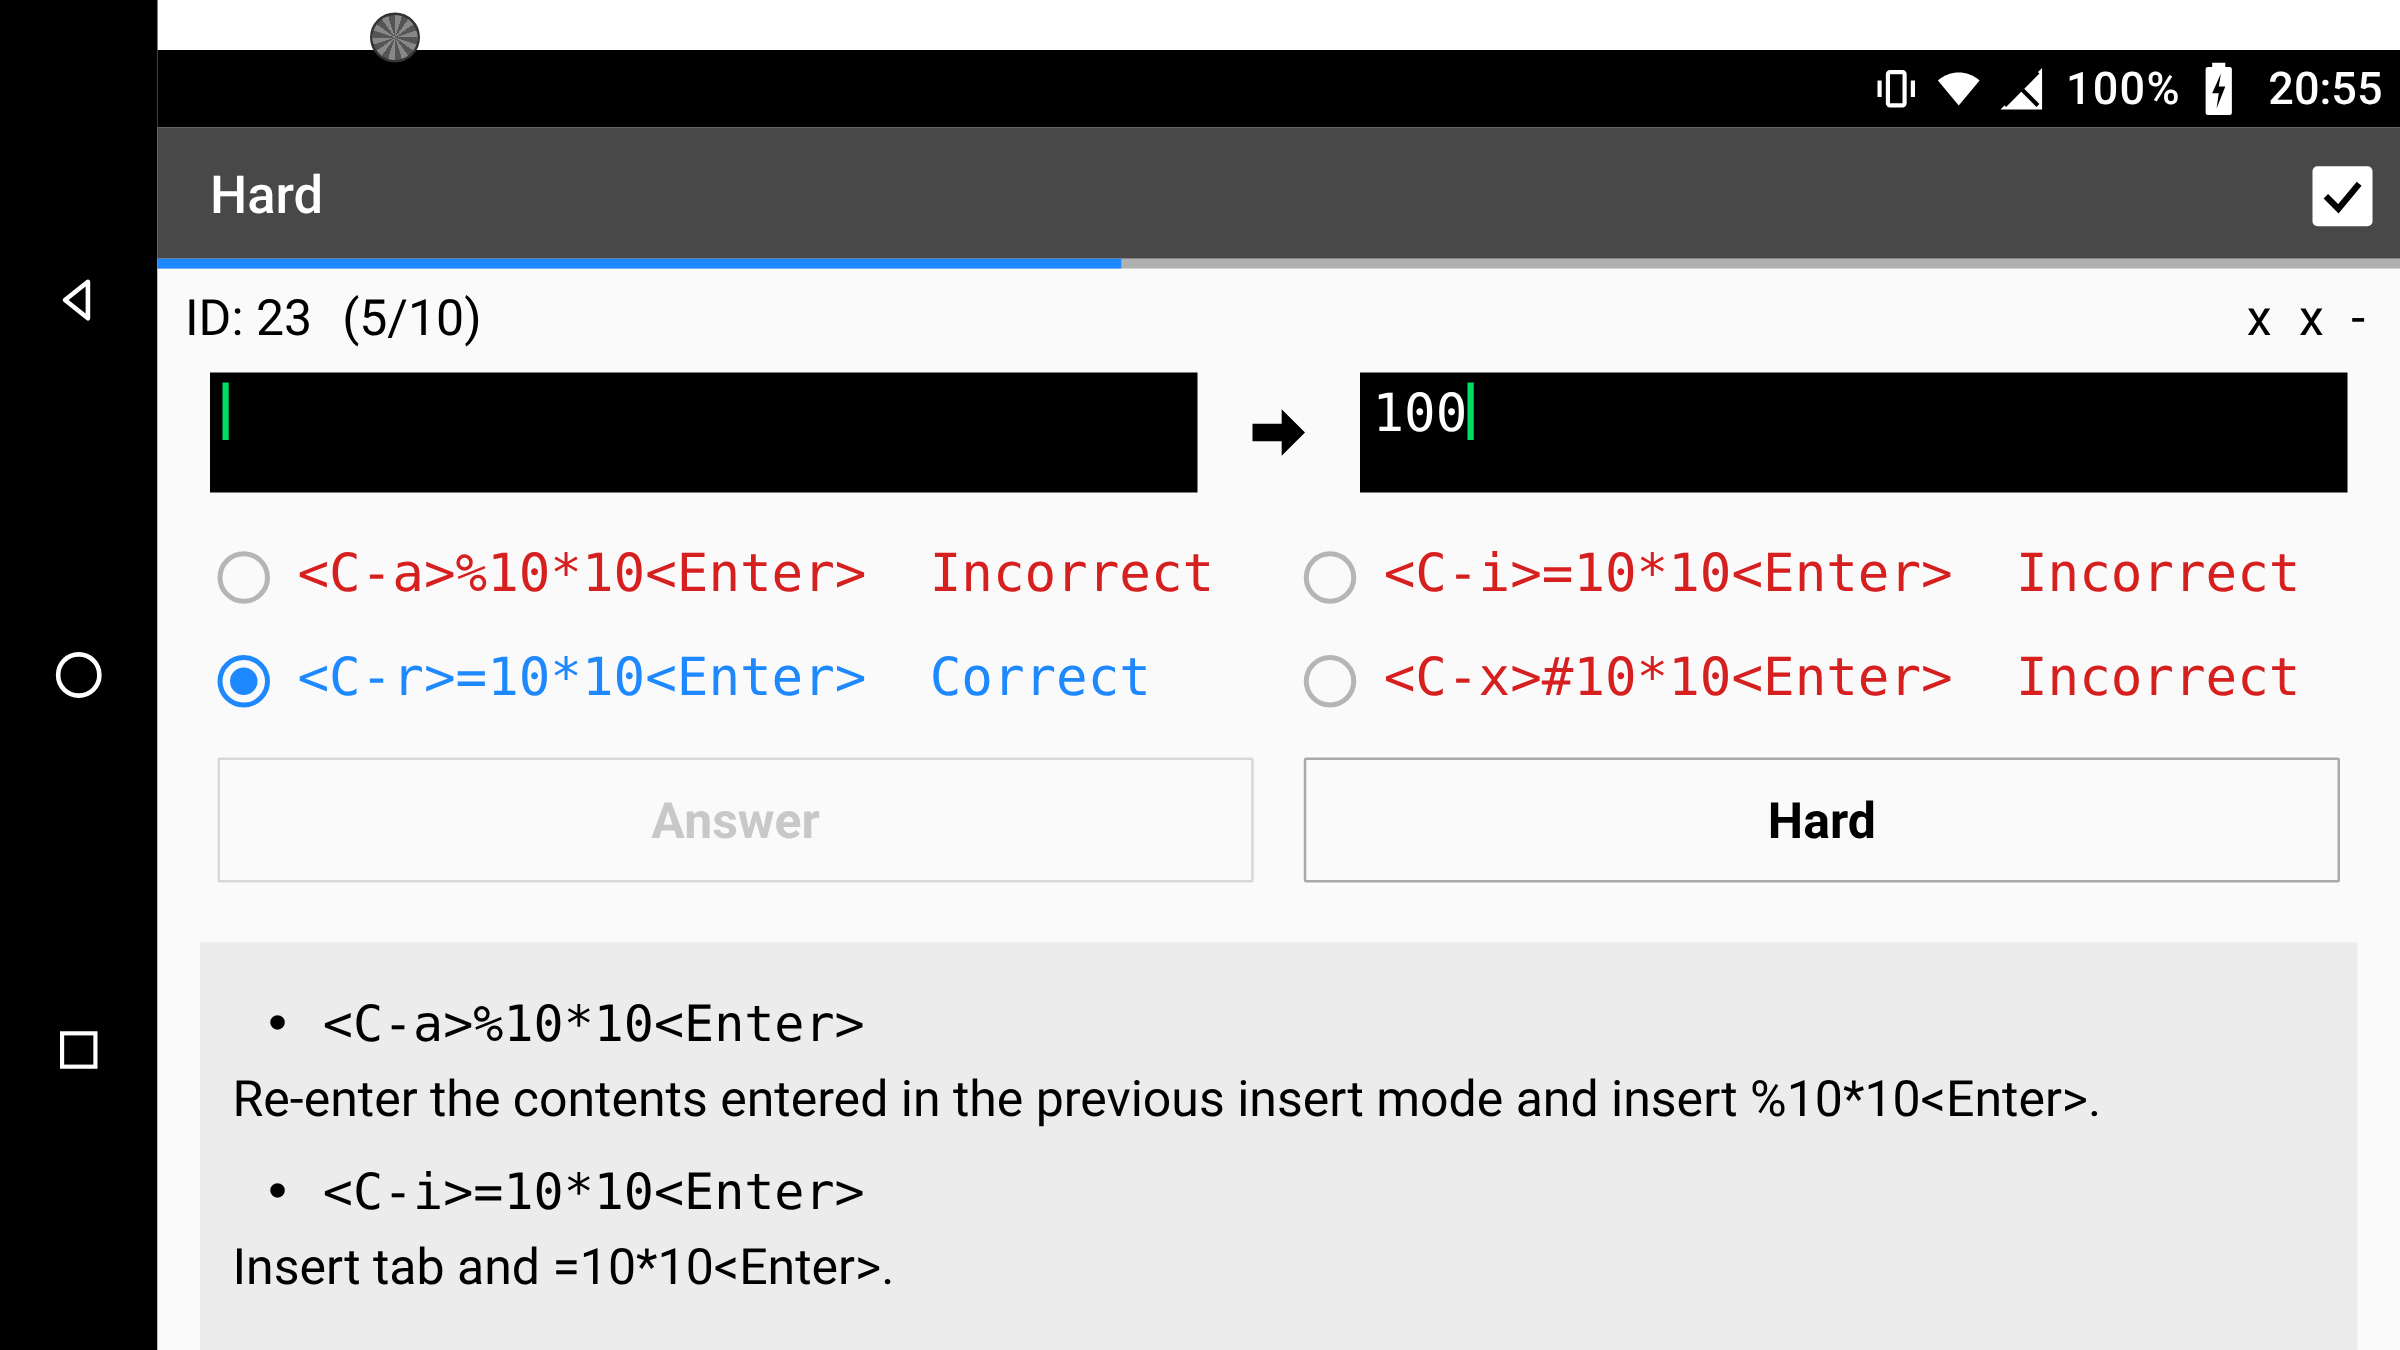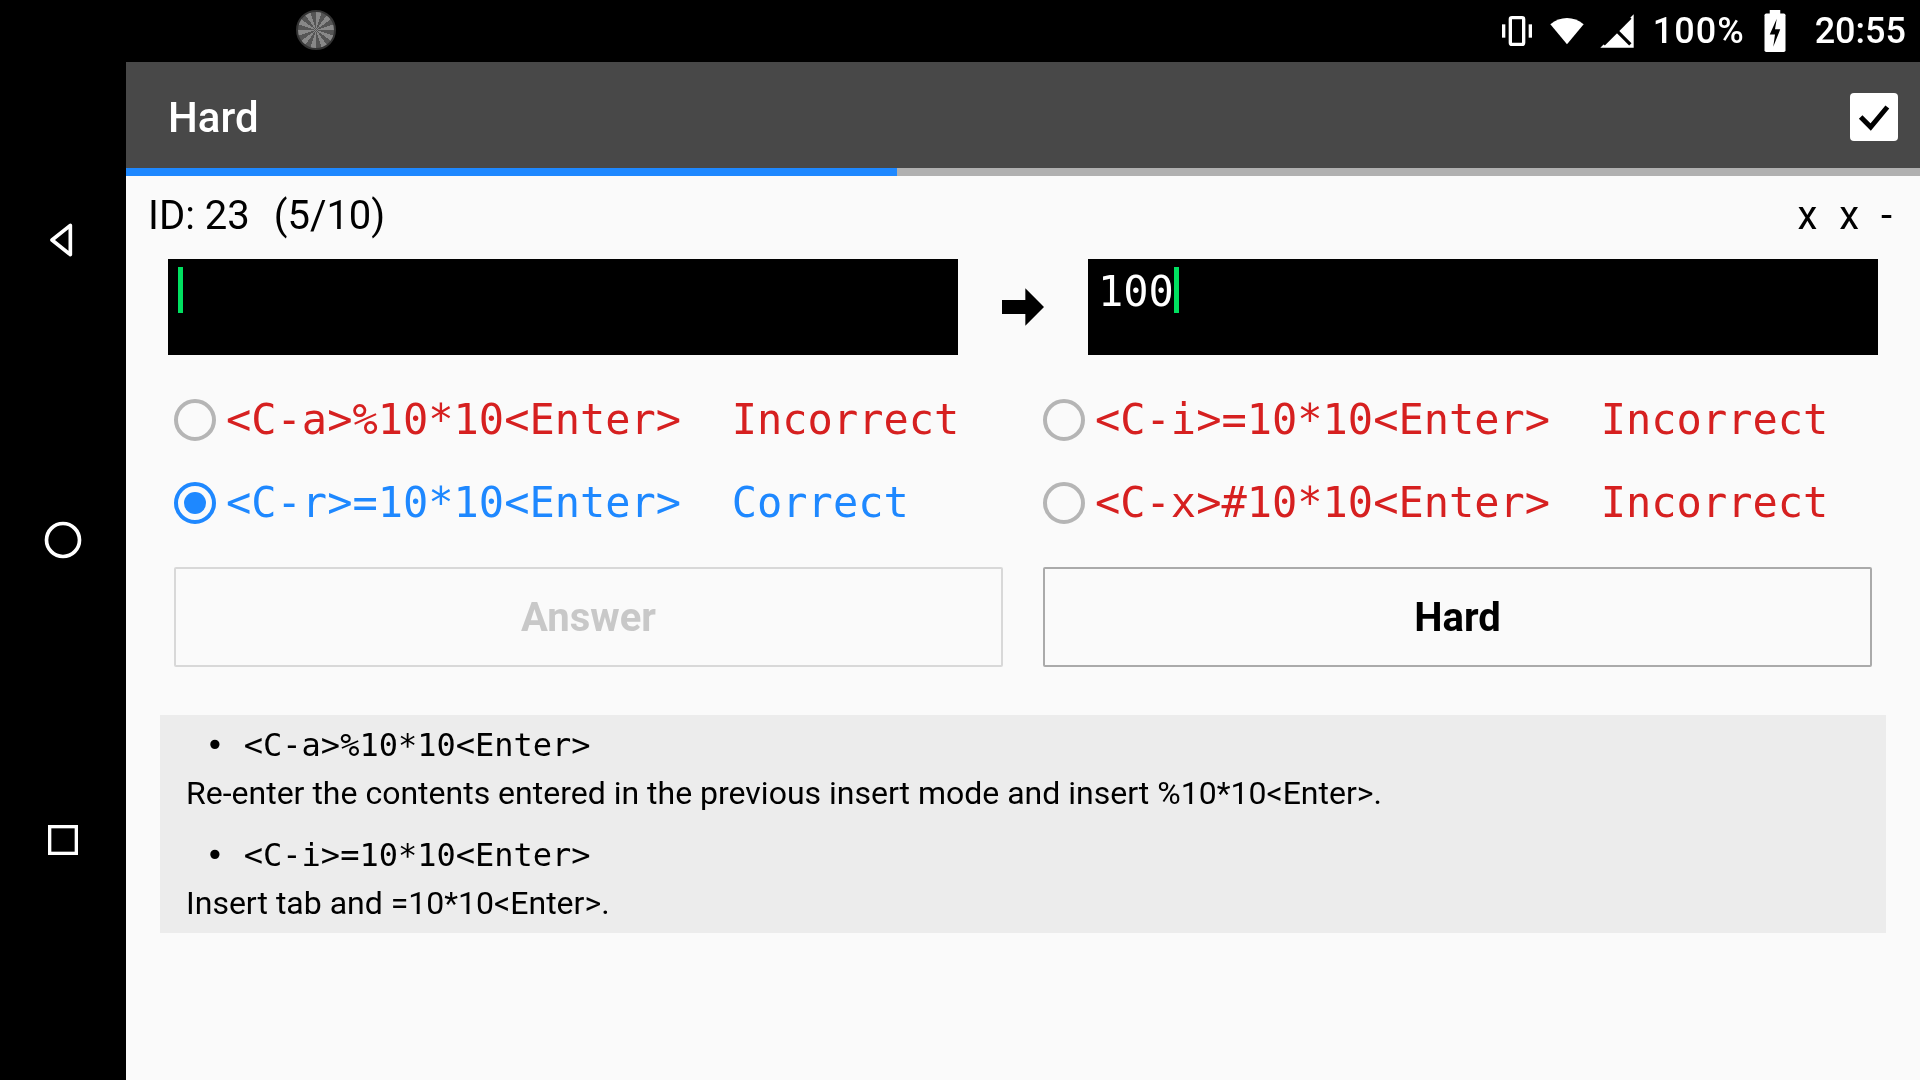--- a/index.html
+++ b/index.html
@@ -22,20 +22,21 @@
     height: 62px;
     background: #000;
     color: #fff;
     display: flex;
     align-items: center;
     justify-content: flex-end;
     padding: 10px 14px;
     font-size: 36px;
     font-weight: 500;
     gap: 10px;
+    margin-top: 40px;
   }
   .statusbar .left { position:absolute; left:170px; top:10px; }
   .spinner-icon {
     width: 40px; height: 40px; border-radius: 50%;
     background:
       repeating-conic-gradient(#888 0 18deg, #555 18deg 36deg);
     border: 2px solid #333;
   }
   .sb-icon { width: 40px; height: 40px; display:inline-flex; align-items:center; justify-content:center; }
   .battery-text { margin-left: 6px; letter-spacing:1px; }
@@ -119,22 +120,22 @@
     display:grid;
     grid-template-columns: 1fr 1fr;
     column-gap: 40px;
     row-gap: 34px;
     margin: 0 30px 40px 30px;
     font-family: "DejaVu Sans Mono", Menlo, Consolas, monospace;
     font-size: 42px;
   }
   .option {
     display:flex;
-    align-items:center;
-    gap: 10px;
+    align-items:flex-end;
+    gap: 22px;
   }
   .radio {
     width: 42px; height: 42px; border-radius:50%;
     border: 4px solid #b5b5b5;
     display:flex; align-items:center; justify-content:center;
     flex-shrink:0;
   }
   .radio.selected { border-color:#1e88ff; }
   .radio.selected::after {
     content:""; width:22px; height:22px; border-radius:50%; background:#1e88ff;
@@ -158,22 +159,22 @@
     font-size: 40px;
     display:flex; align-items:center; justify-content:center;
     border-radius:2px;
   }
   .btn.disabled { color:#c8c8c8; border-color:#d8d8d8; }
 
   
   .explain {
     background:#ececec;
     margin: 0 16px;
-    padding: 6px 26px;
-    font-size: 32px;
+    padding: 36px 26px;
+    font-size: 40px;
     line-height: 1.5;
     color:#000;
   }
   .explain .bullet-line {
     font-family: "DejaVu Sans Mono", Menlo, Consolas, monospace;
   }
   .explain .desc { font-family: Roboto, Arial, sans-serif; }
 
   
   .navbar {

